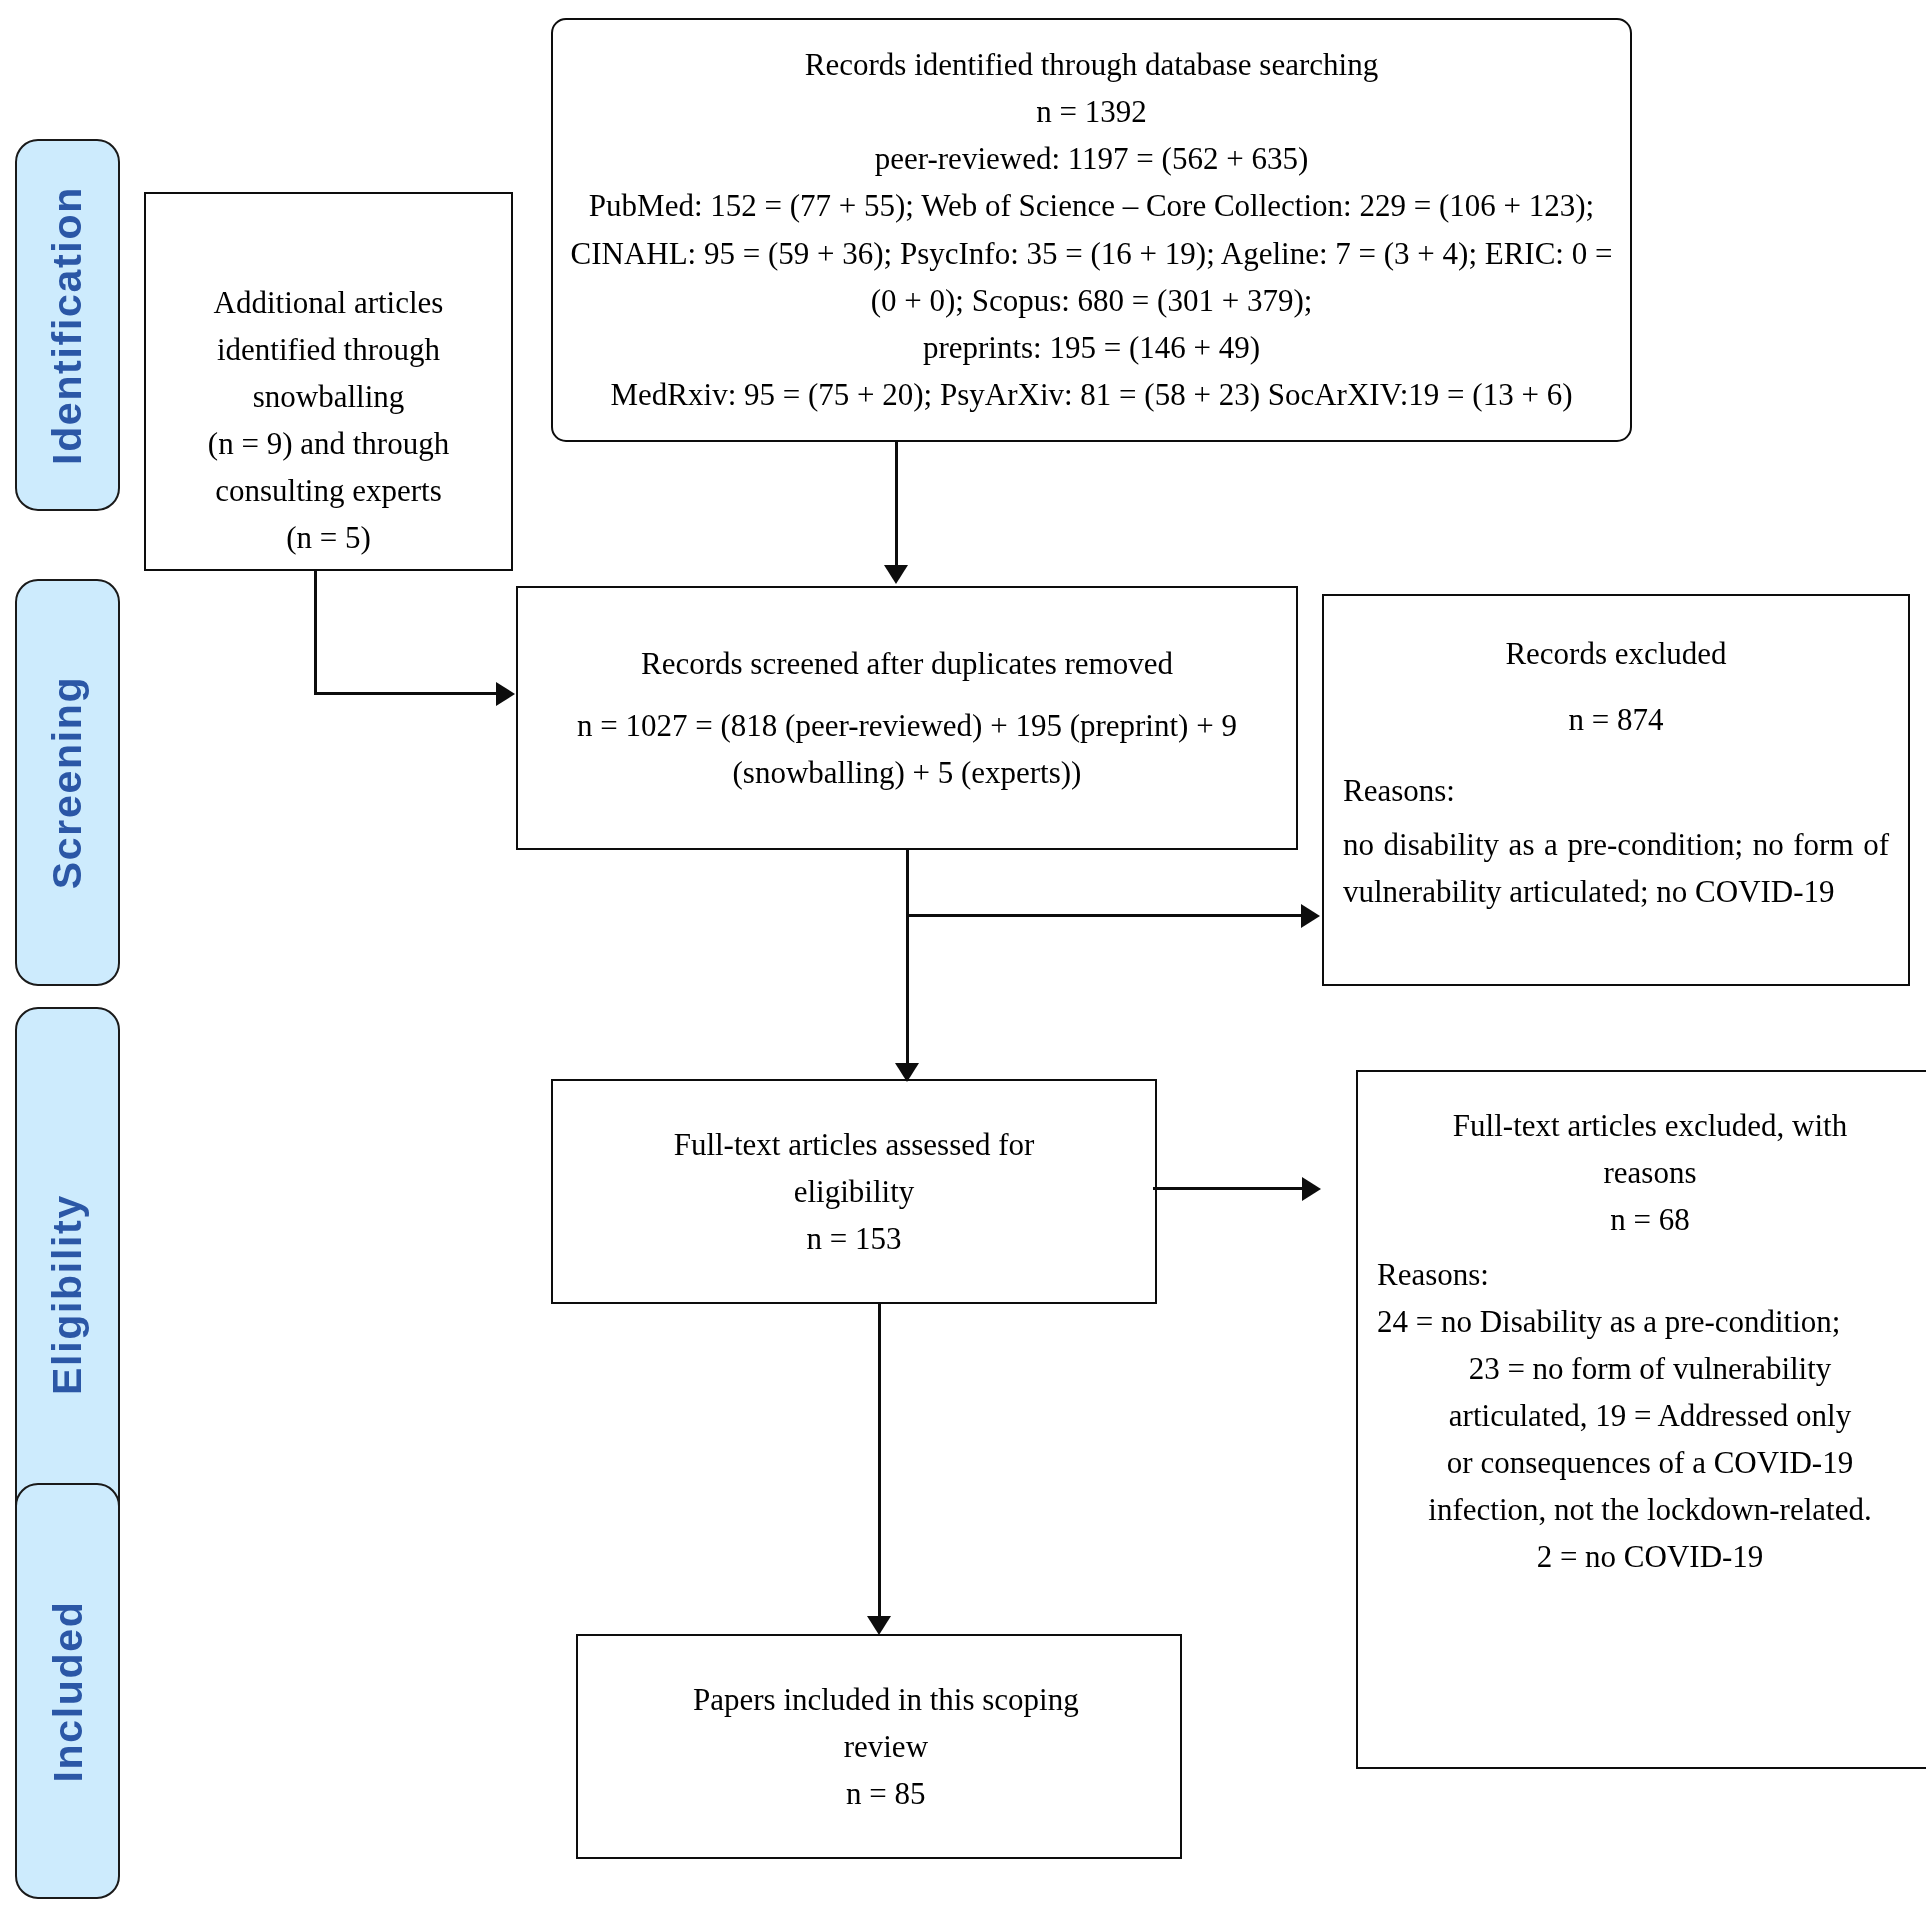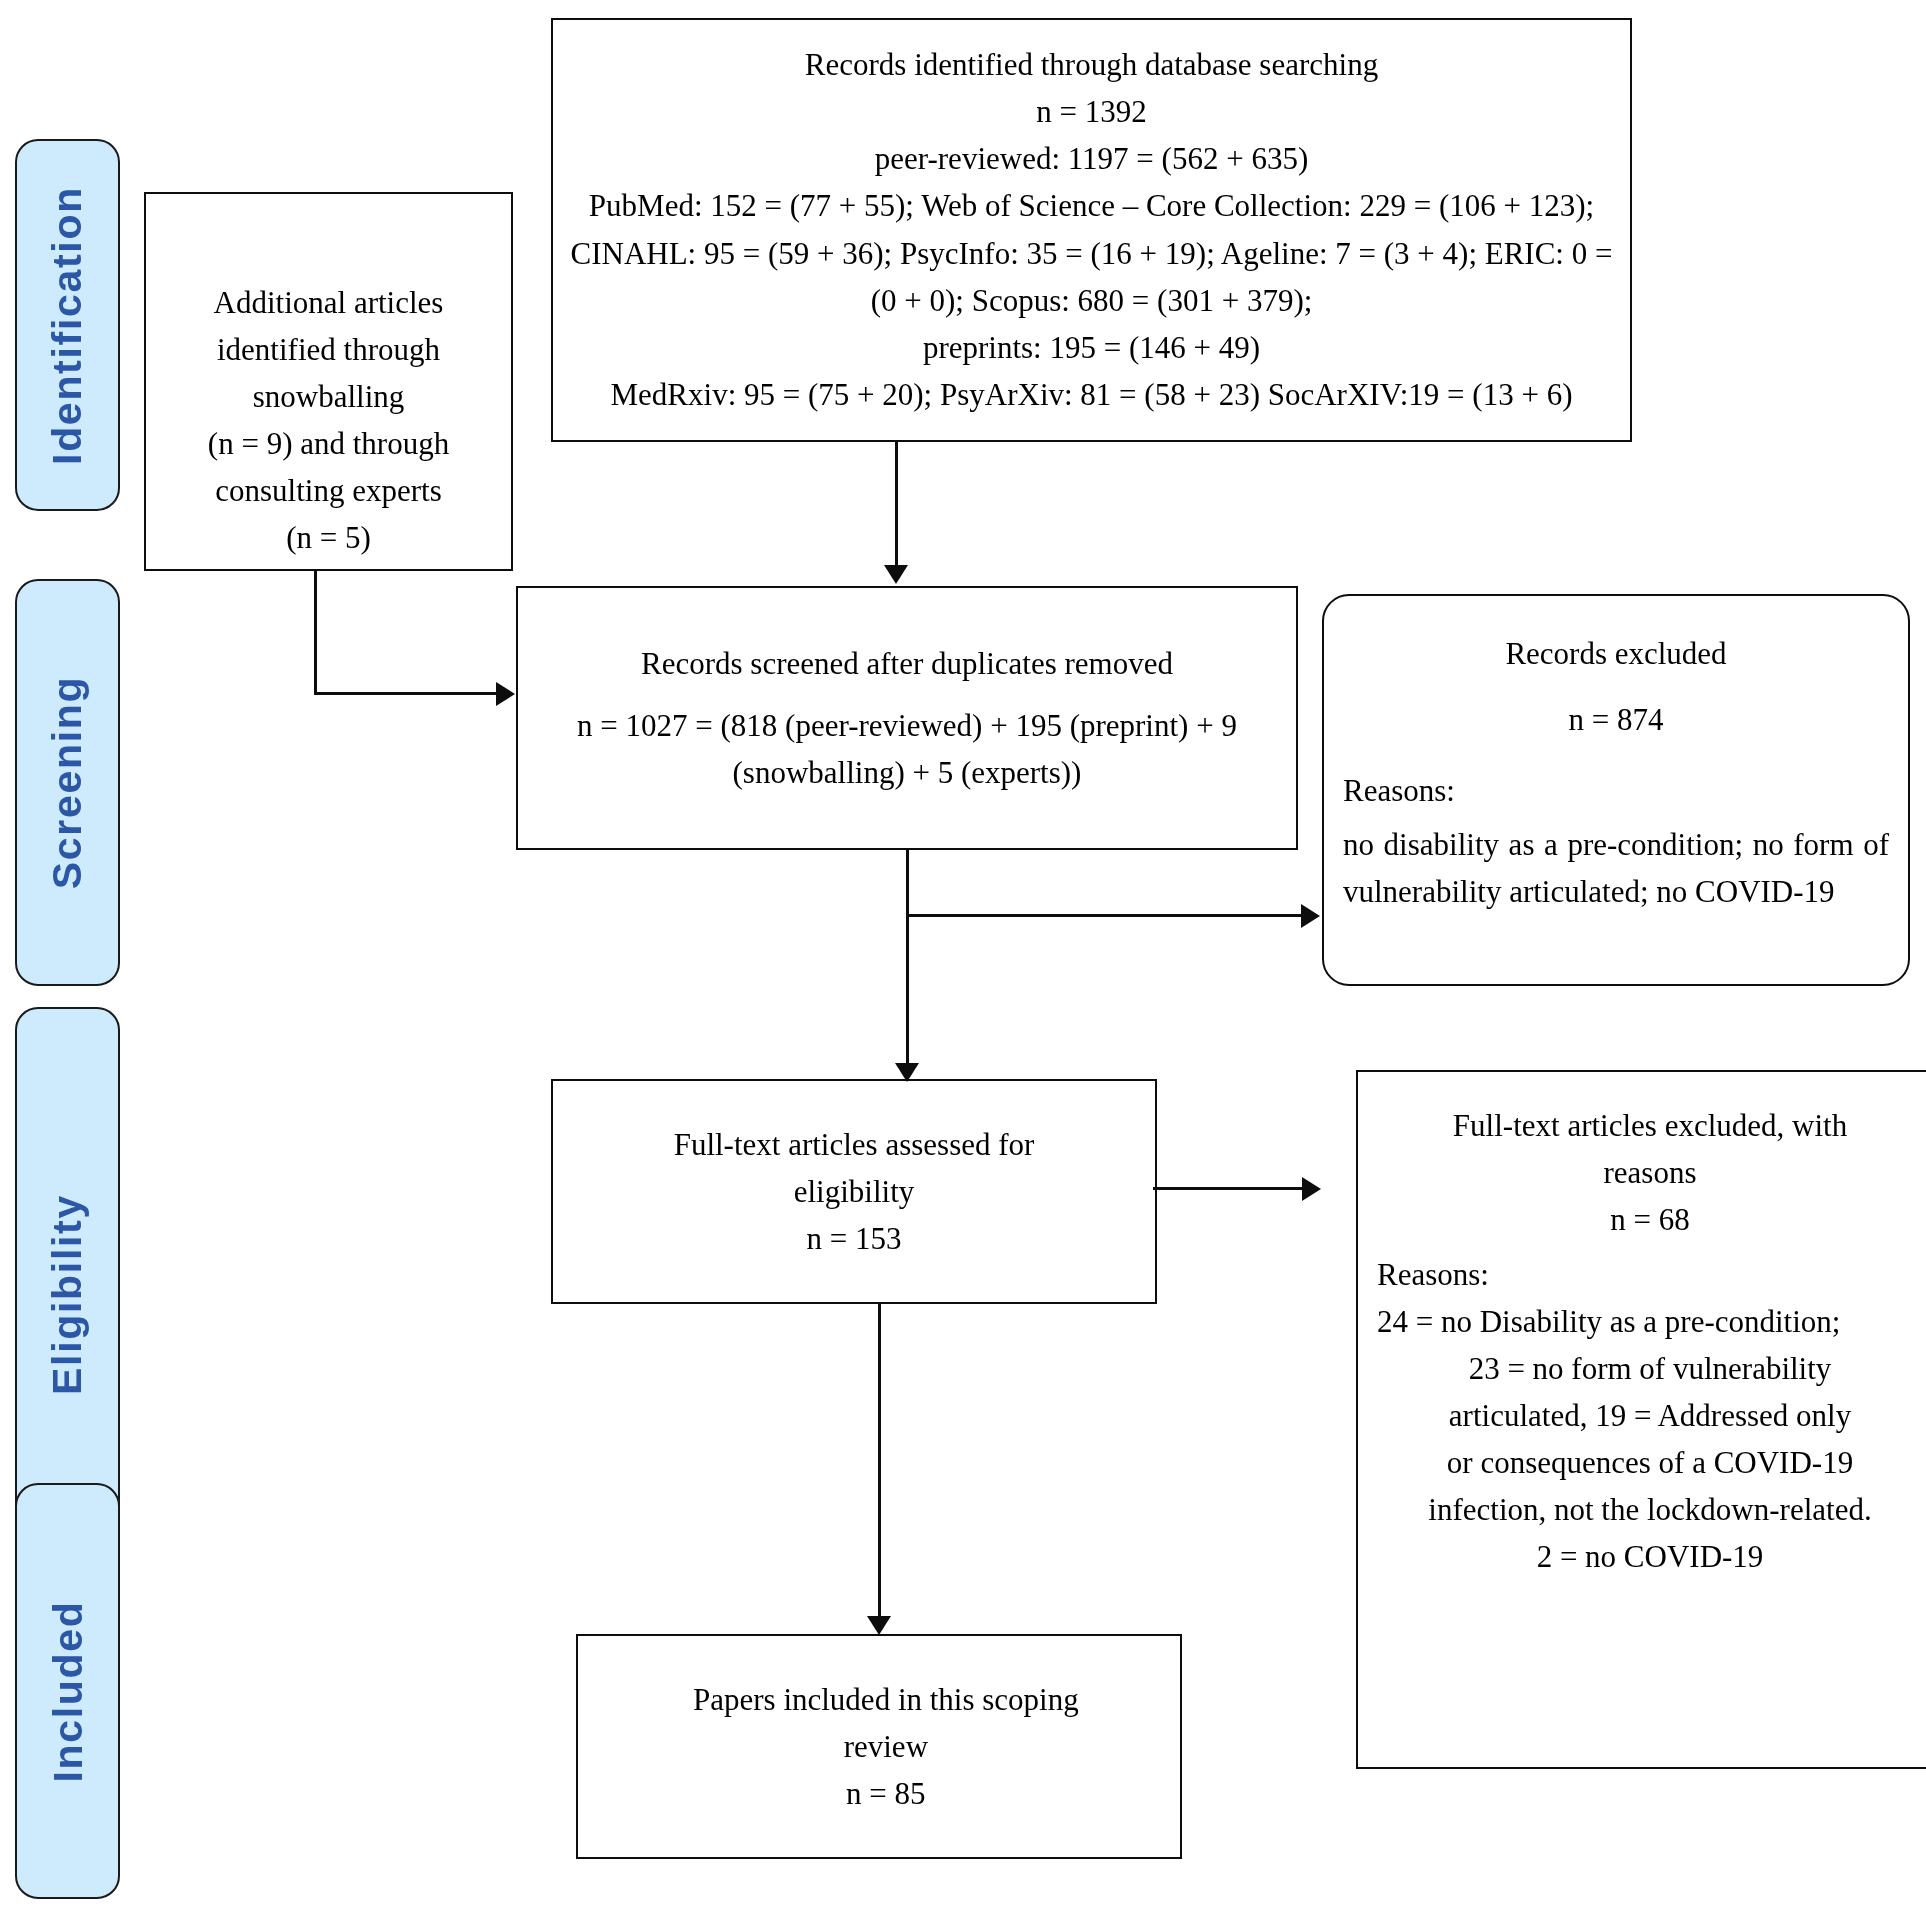--- a/index.html
+++ b/index.html
@@ -102,21 +102,21 @@
   </div>
 
   <div class="stage" style="left:15.4px; top:1007px; width:105px; height:575px;">
     <span class="stage-label">Eligibility</span>
   </div>
 
   <div class="stage" style="left:15.4px; top:1483px; width:105px; height:416px;">
     <span class="stage-label">Included</span>
   </div>
 
-  <div class="box" style="left:551px; top:17.6px; width:1081px; height:424px;">
+  <div class="box" style="left:551px; top:17.6px; width:1081px; height:424px;border-radius:15px;">
     <p>Records identified through database searching</p>
     <p>n = 1392</p>
     <p>peer-reviewed: 1197 = (562 + 635)</p>
     <p>PubMed: 152 = (77 + 55); Web of Science – Core Collection: 229 = (106 + 123); CINAHL: 95 = (59 + 36); PsycInfo: 35 = (16 + 19); Ageline: 7 = (3 + 4); ERIC: 0 = (0 + 0); Scopus: 680 = (301 + 379);</p>
     <p>preprints: 195 = (146 + 49)</p>
     <p>MedRxiv: 95 = (75 + 20); PsyArXiv: 81 = (58 + 23) SocArXIV:19 = (13 + 6)</p>
   </div>
 
   <div class="box" style="left:144px; top:192px; width:369px; height:379px;justify-content:flex-end;">
     <p>Additional articles</p>
@@ -126,21 +126,21 @@
     <p>consulting experts</p>
     <p>(n = 5)</p>
   </div>
 
   <div class="box" style="left:516px; top:586px; width:782px; height:264px; padding:7.7px 25px;">
     <p>Records screened after duplicates removed</p>
     <p style="height:14.3px"></p>
     <p>n = 1027 = (818 (peer-reviewed) + 195 (preprint) + 9 (snowballing) + 5 (experts))</p>
   </div>
 
-  <div class="box" style="left:1322px; top:594px; width:588px; height:392px; padding:12px 19px; justify-content:flex-start;border-radius:27px;">
+  <div class="box" style="left:1322px; top:594px; width:588px; height:392px; padding:12px 19px; justify-content:flex-start;">
     <p style="margin-top:22px;">Records excluded</p>
     <p style="margin-top:19px;">n = 874</p>
     <p class="left" style="margin-top:24px;">Reasons:</p>
     <p class="just" style="margin-top:6.6px;">no disability as a pre-condition; no form of vulnerability articulated; no COVID-19</p>
   </div>
 
   <div class="box" style="left:551px; top:1079px; width:606px; height:225px;">
     <p>Full-text articles assessed for</p>
     <p>eligibility</p>
     <p>n = 153</p>

